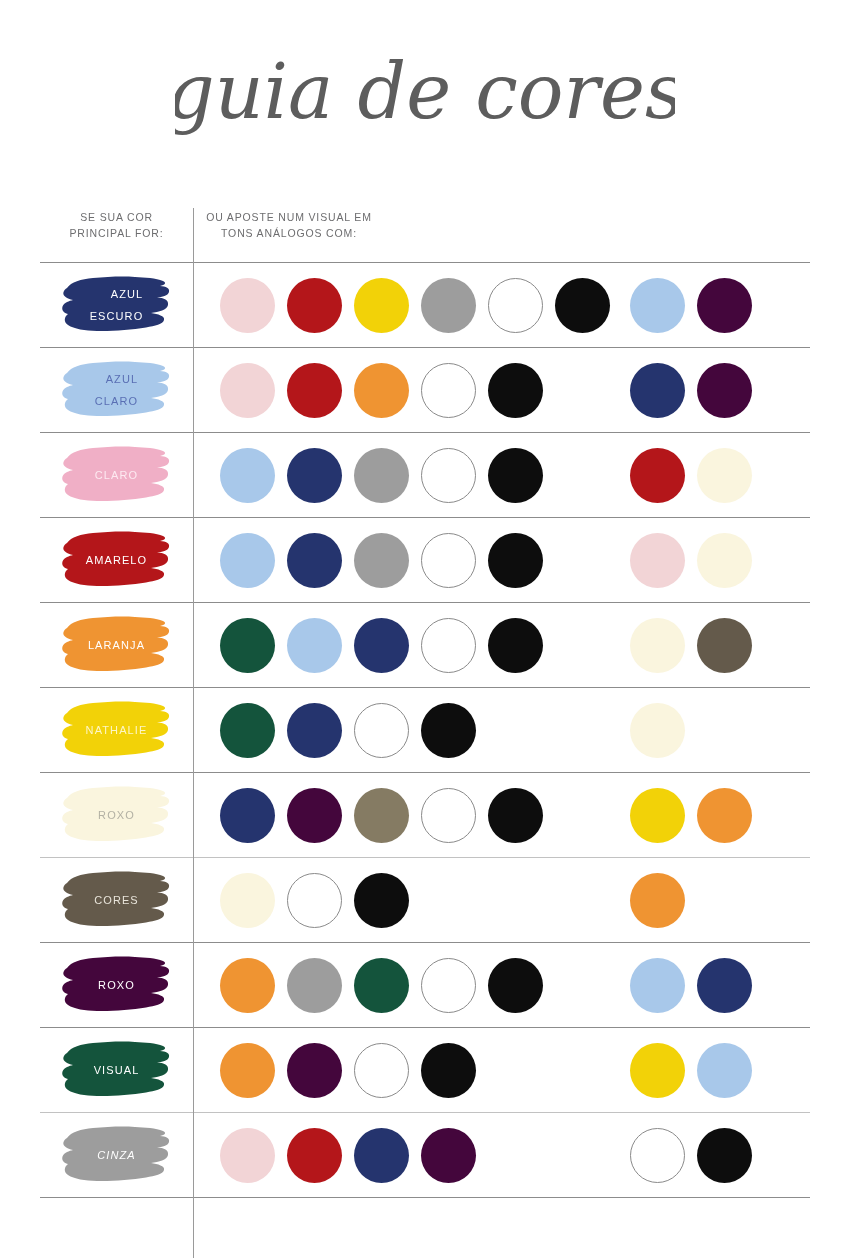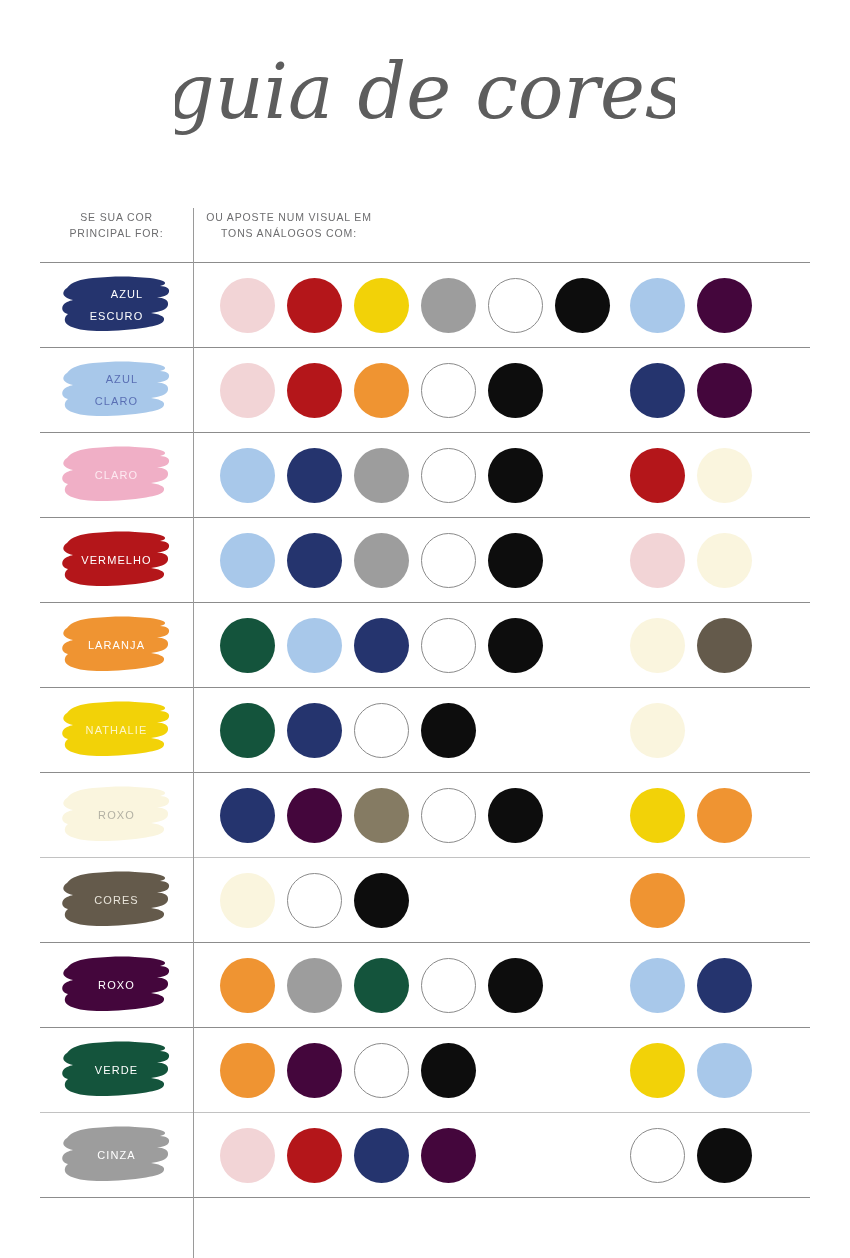--- a/index.html
+++ b/index.html
@@ -258,21 +258,21 @@
           <div class="dot" style="background: rgb(250, 245, 222);"></div>
         </div>
       </div>
       <div class="hr"></div>
       <div class="row">
         <div class="cell-swatch">
           <div class="brush">
             <svg width="112" height="62" viewBox="0 0 112 62">
               <path d="M6,14 C10,8 20,5 32,4 C46,3 60,2 74,3 C84,3.6 95,4 102,7 C106,8.8 104,11 99,12 C105,12.4 109,14 108,18 C107,22 101,23 96,23.6 C103,24 108,26 107,31 C106,36 98,38 90,39 C97,40 104,42 103,46 C102,50 94,52 85,53.4 C70,55.6 52,57.4 36,57 C24,56.7 13,55 7,51 C2.5,48 3,43 7,40 C2,38.6 0,35 2,31.4 C3.6,28.5 8,27 12,26 C6,24.8 1.6,22 2.4,18.6 C3,16.2 4.4,15 6,14 Z" fill="#b4161a"></path>
             </svg>
-            <div class="brush-label" style="color: rgb(255, 255, 255);">VERMELHO</div>
+            <div class="brush-label" style="color: rgb(255, 255, 255);">AMARELO</div>
           </div>
         </div>
         <div class="cell-comp">
           <div class="dot" style="background: rgb(168, 200, 234);"></div>
           <div class="dot" style="background: rgb(37, 52, 110);"></div>
           <div class="dot" style="background: rgb(157, 157, 157);"></div>
           <div class="dot outline"></div>
           <div class="dot" style="background: rgb(13, 13, 13);"></div>
         </div>
         <div class="cell-analog">
@@ -385,42 +385,42 @@
           <div class="dot" style="background: rgb(37, 52, 110);"></div>
         </div>
       </div>
       <div class="hr"></div>
       <div class="row">
         <div class="cell-swatch">
           <div class="brush">
             <svg width="112" height="62" viewBox="0 0 112 62">
               <path d="M6,14 C10,8 20,5 32,4 C46,3 60,2 74,3 C84,3.6 95,4 102,7 C106,8.8 104,11 99,12 C105,12.4 109,14 108,18 C107,22 101,23 96,23.6 C103,24 108,26 107,31 C106,36 98,38 90,39 C97,40 104,42 103,46 C102,50 94,52 85,53.4 C70,55.6 52,57.4 36,57 C24,56.7 13,55 7,51 C2.5,48 3,43 7,40 C2,38.6 0,35 2,31.4 C3.6,28.5 8,27 12,26 C6,24.8 1.6,22 2.4,18.6 C3,16.2 4.4,15 6,14 Z" fill="#14543c"></path>
             </svg>
-            <div class="brush-label" style="color: rgb(255, 255, 255);">VERDE</div>
+            <div class="brush-label" style="color: rgb(255, 255, 255);">VISUAL</div>
           </div>
         </div>
         <div class="cell-comp">
           <div class="dot" style="background: rgb(239, 148, 50);"></div>
           <div class="dot" style="background: rgb(68, 6, 60);"></div>
           <div class="dot outline"></div>
           <div class="dot" style="background: rgb(13, 13, 13);"></div>
         </div>
         <div class="cell-analog">
           <div class="dot" style="background: rgb(242, 210, 8);"></div>
           <div class="dot" style="background: rgb(168, 200, 234);"></div>
         </div>
       </div>
       <div class="hr-light"></div>
       <div class="row">
         <div class="cell-swatch">
           <div class="brush">
             <svg width="112" height="62" viewBox="0 0 112 62">
               <path d="M6,14 C10,8 20,5 32,4 C46,3 60,2 74,3 C84,3.6 95,4 102,7 C106,8.8 104,11 99,12 C105,12.4 109,14 108,18 C107,22 101,23 96,23.6 C103,24 108,26 107,31 C106,36 98,38 90,39 C97,40 104,42 103,46 C102,50 94,52 85,53.4 C70,55.6 52,57.4 36,57 C24,56.7 13,55 7,51 C2.5,48 3,43 7,40 C2,38.6 0,35 2,31.4 C3.6,28.5 8,27 12,26 C6,24.8 1.6,22 2.4,18.6 C3,16.2 4.4,15 6,14 Z" fill="#9d9d9d"></path>
             </svg>
-            <div class="brush-label" style="color: rgb(255, 255, 255);">CINZA</div>
+            <div class="brush-label" style="color: rgb(255, 255, 255); font-style: italic;">CINZA</div>
           </div>
         </div>
         <div class="cell-comp">
           <div class="dot" style="background: rgb(242, 212, 214);"></div>
           <div class="dot" style="background: rgb(180, 22, 26);"></div>
           <div class="dot" style="background: rgb(37, 52, 110);"></div>
           <div class="dot" style="background: rgb(68, 6, 60);"></div>
         </div>
         <div class="cell-analog">
           <div class="dot outline"></div>

